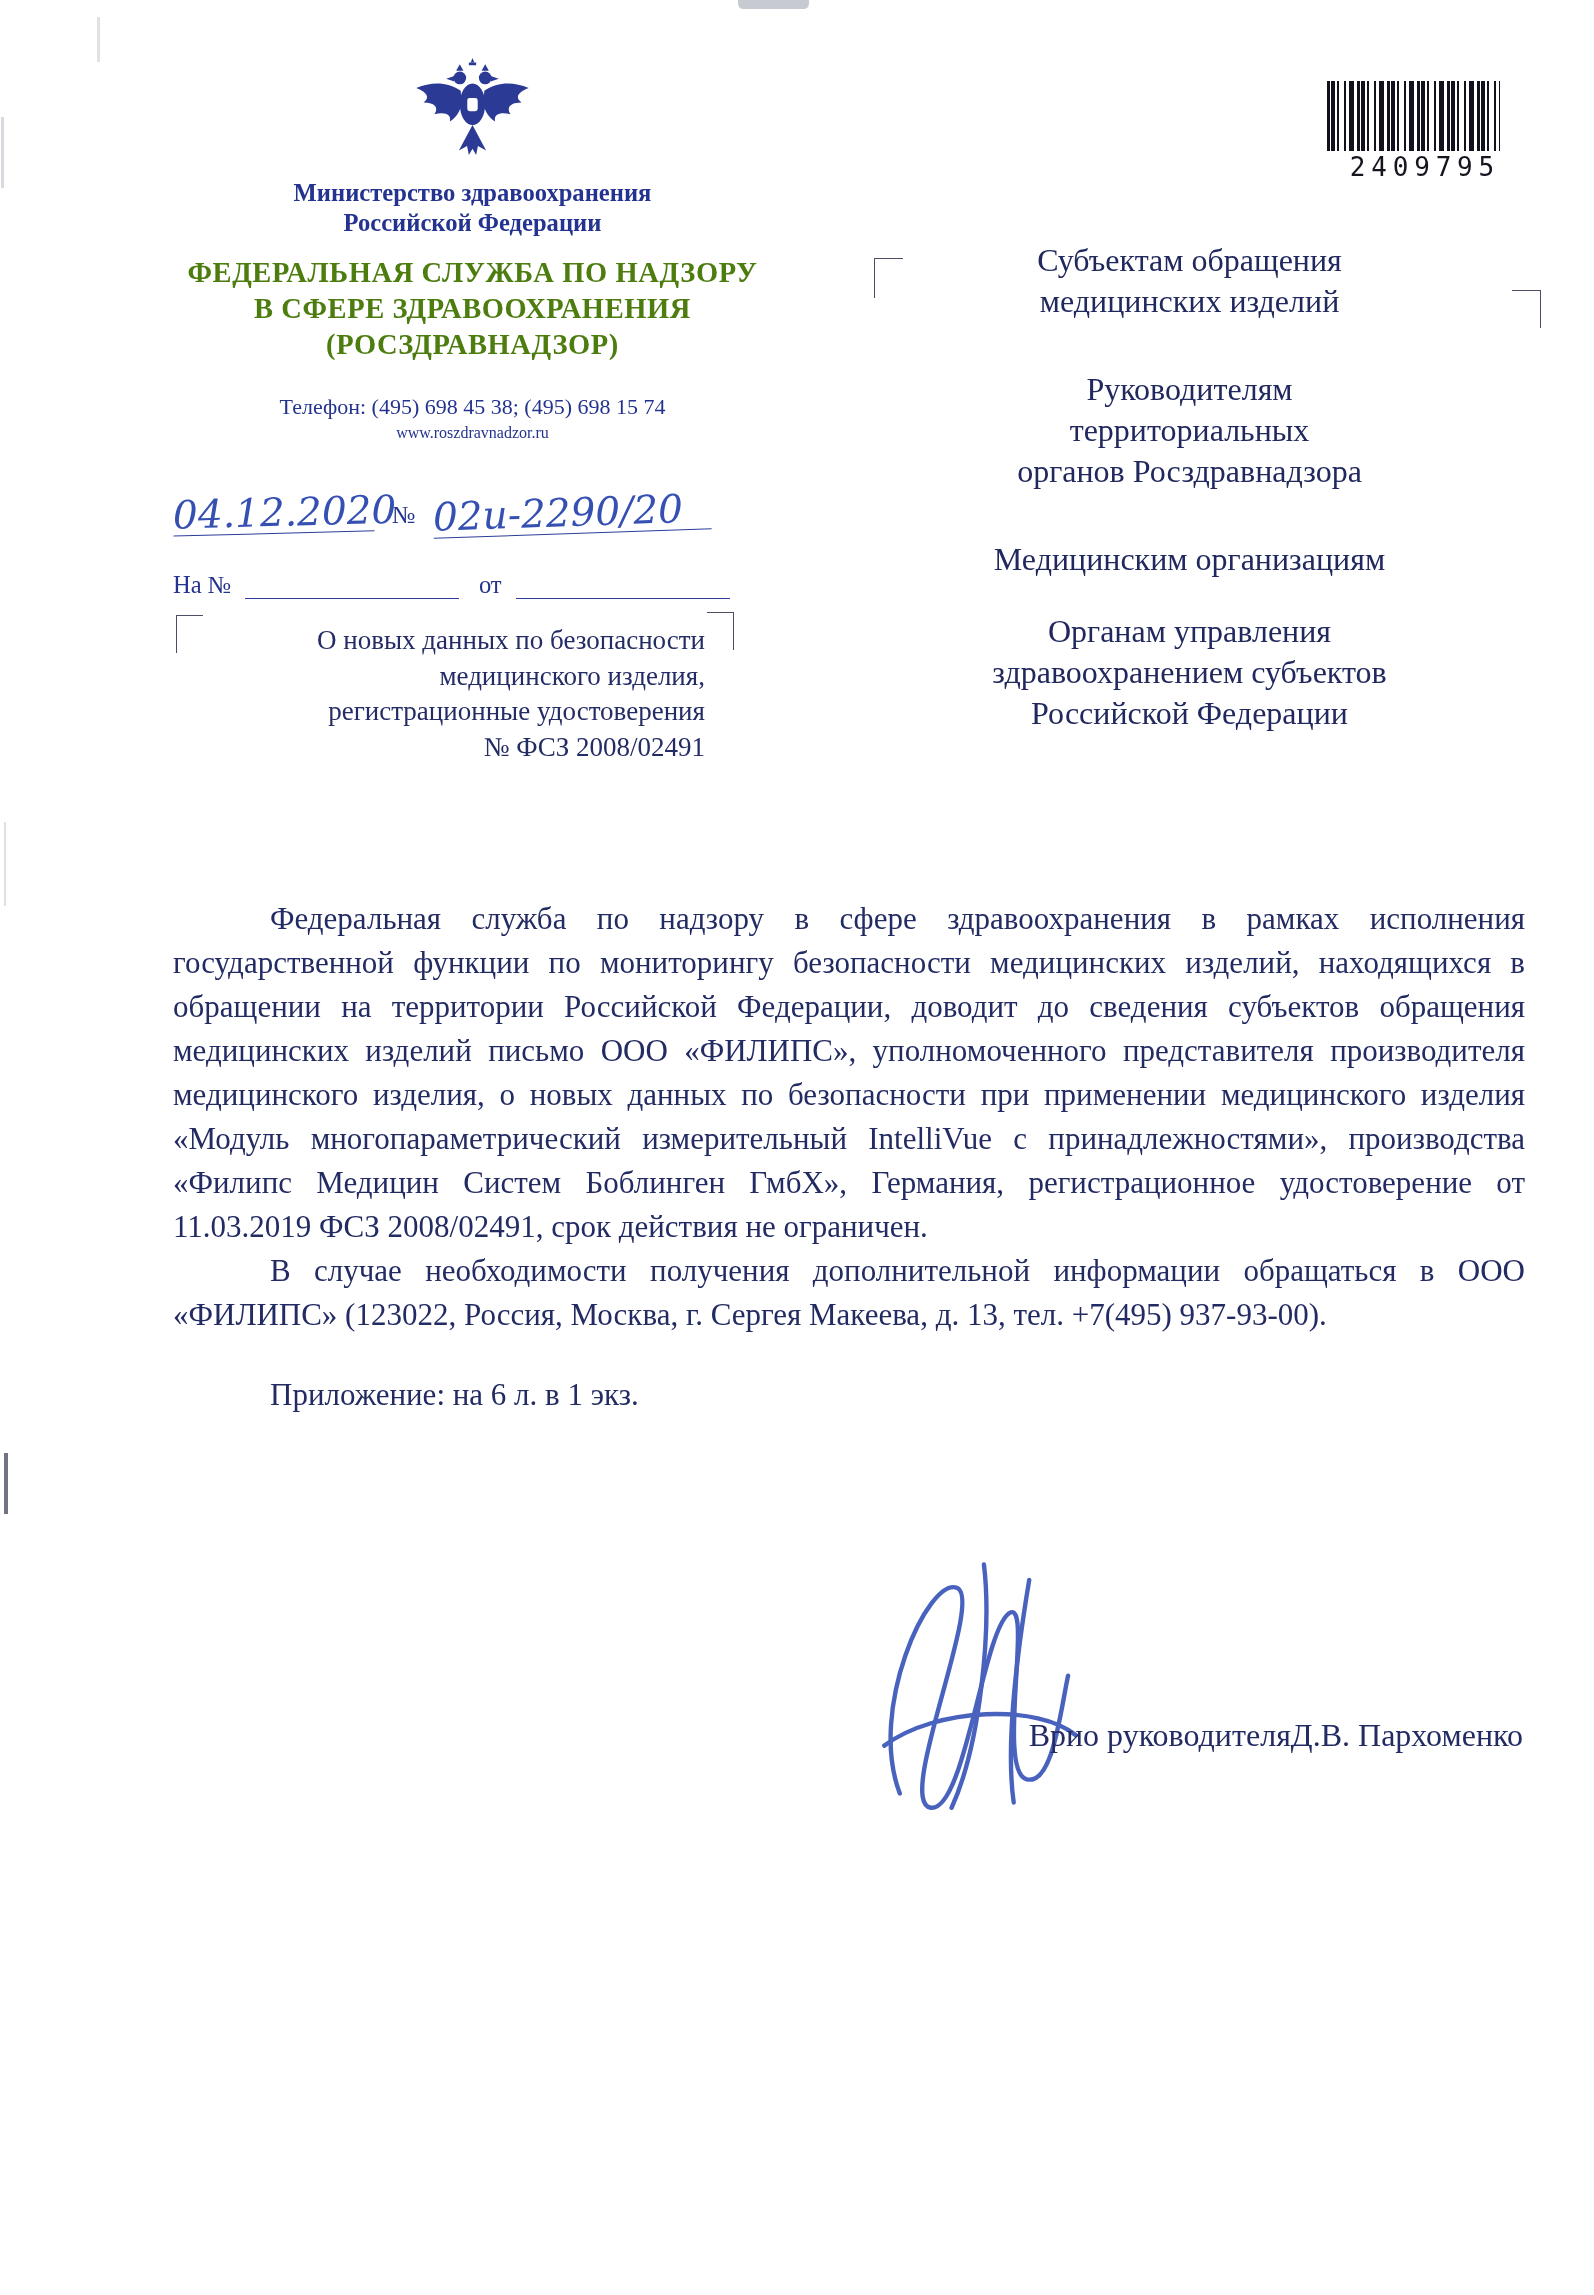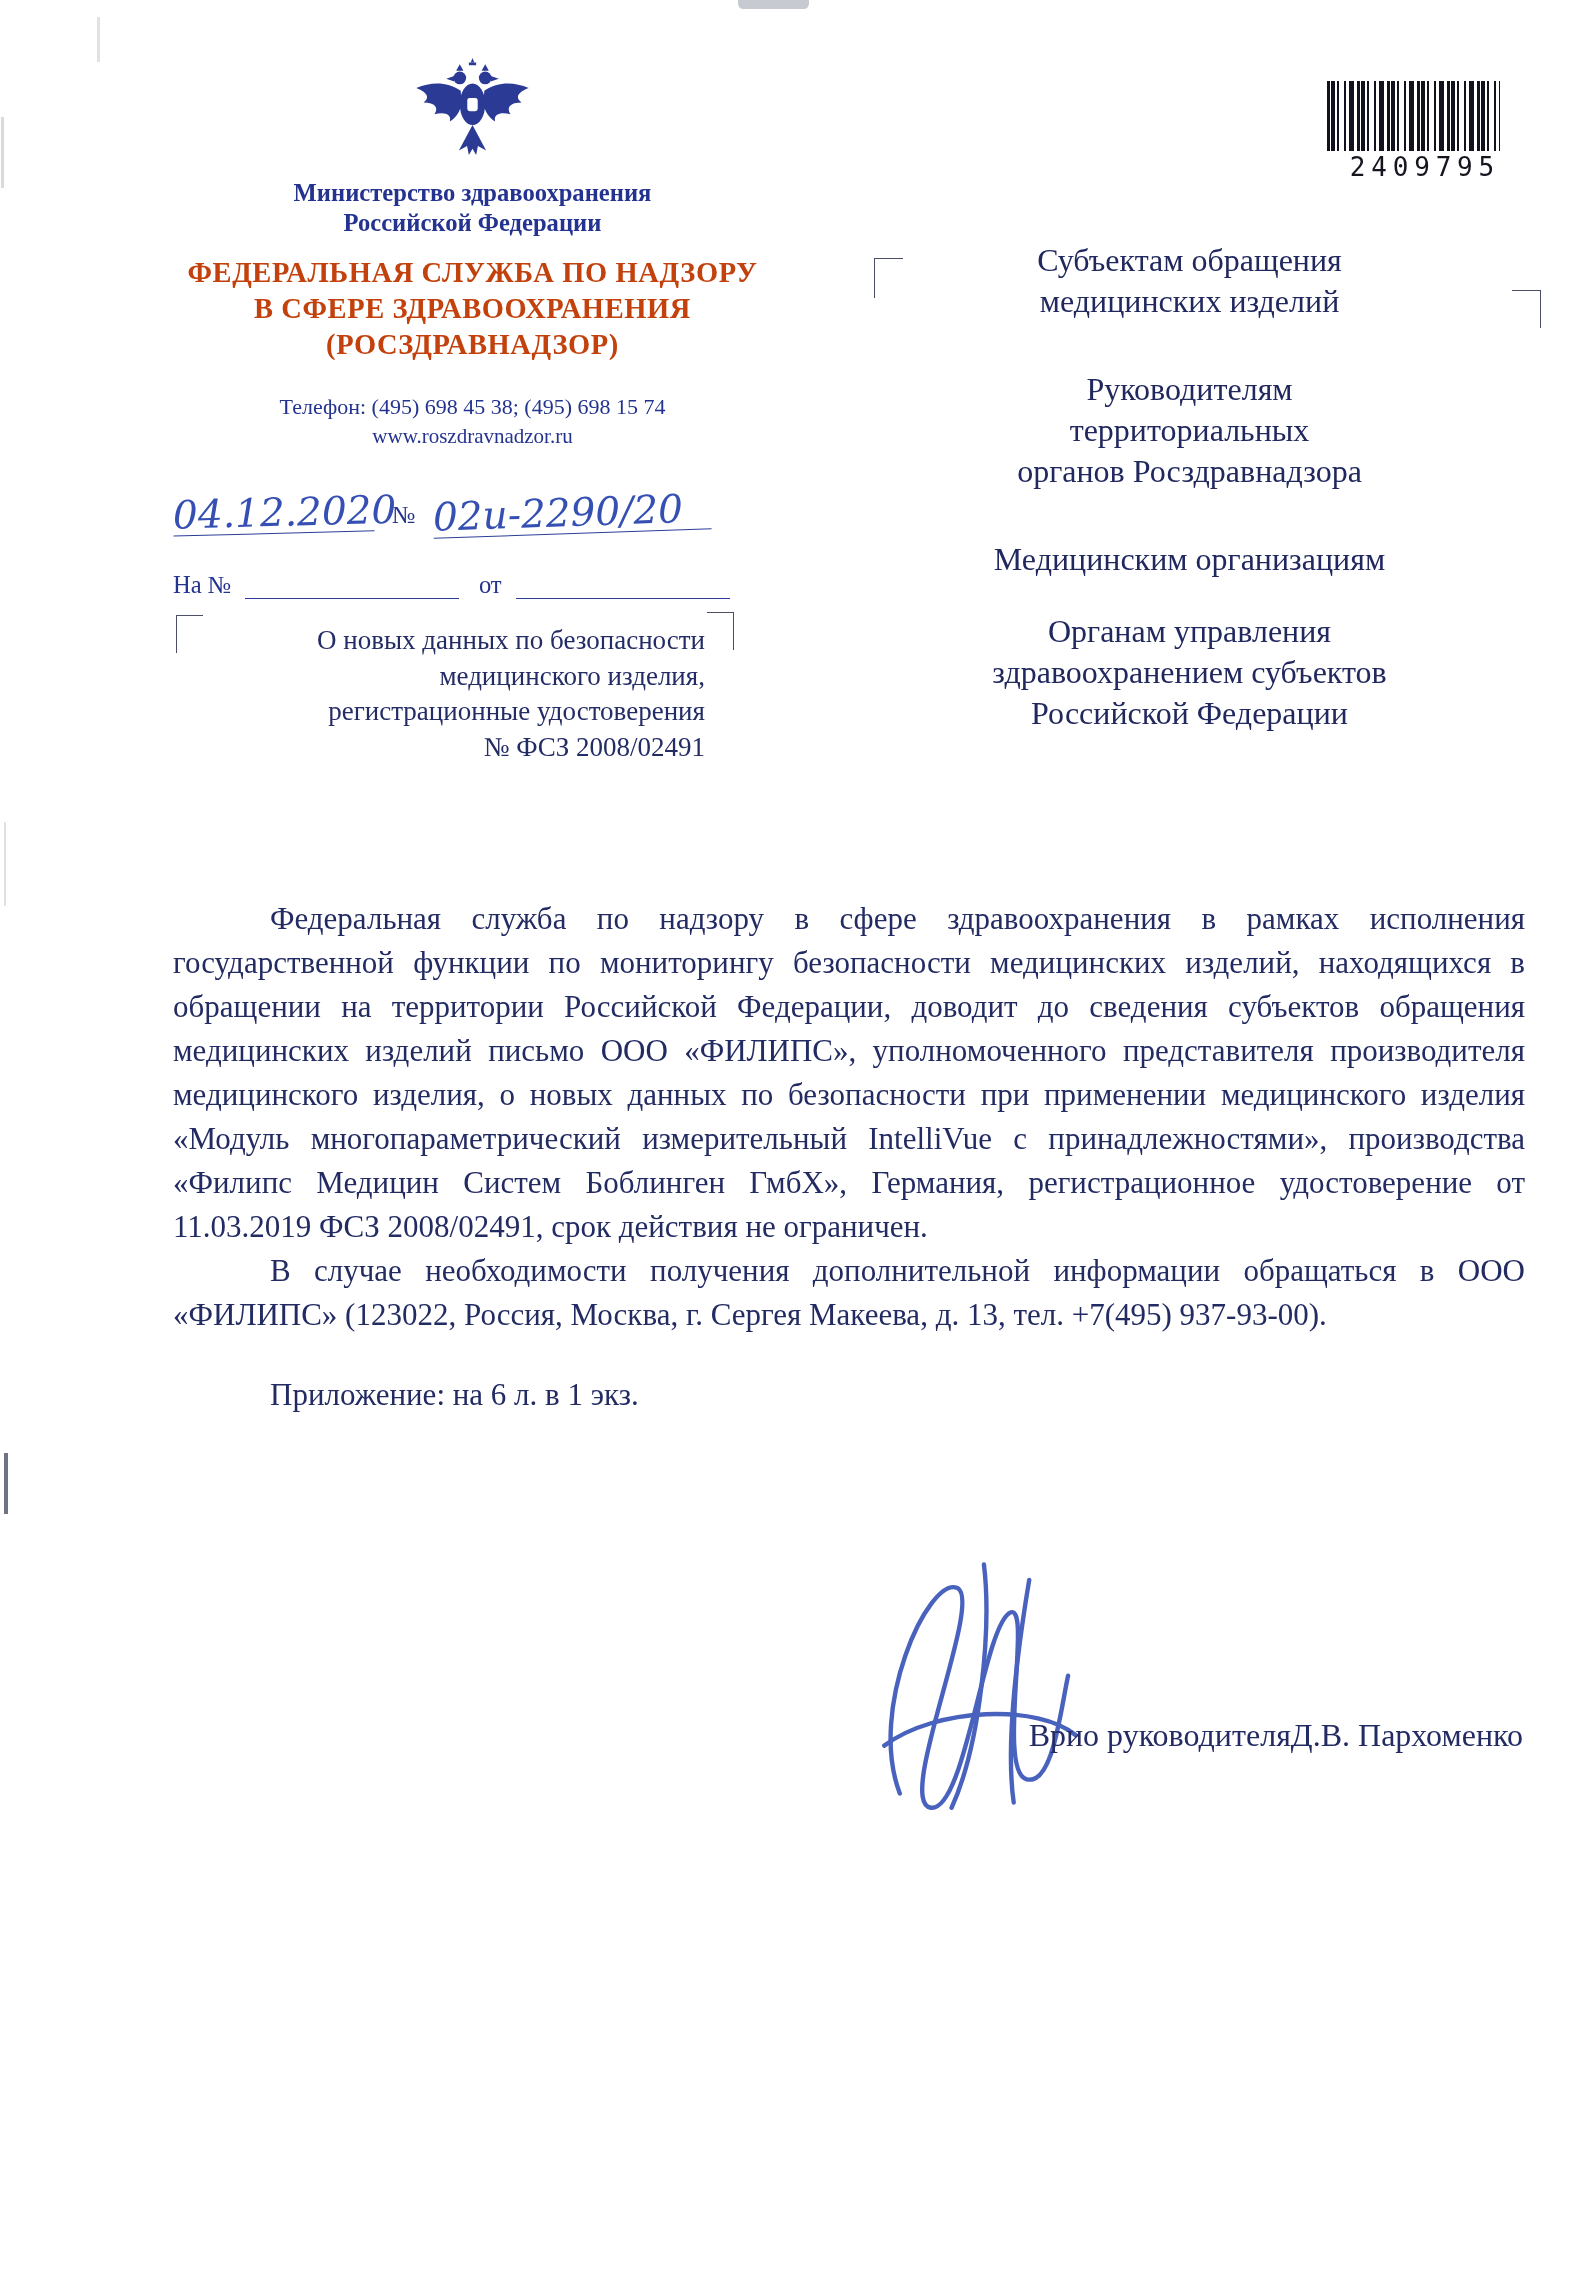--- a/index.html
+++ b/index.html
@@ -36,27 +36,27 @@
     font-size: 24.6px;
     line-height: 1.2;
     color: #24338f;
     white-space: pre-line;
   }
   .service {
     margin-top: 18px;
     font-weight: bold;
     font-size: 28.5px;
     line-height: 1.26;
-    color: #c2410c;
+    color: #4d7c0f;
     white-space: pre-line;
     letter-spacing: 0.6px;
   }
   .contact { margin-top: 28.5px; color: #24338f; }
   .contact .addr { font-size: 22px; line-height: 1.35; }
-  .contact .site { font-size: 21px; margin-top: 2.6px; }
+  .contact .site { font-size: 16px; margin-top: 2.6px; }
 
   
   .ref-row {
     position: absolute;
     left: 173px; top: 493px;
     width: 647px;
     display: flex;
     align-items: flex-end;
     color: #24338f;
   }

